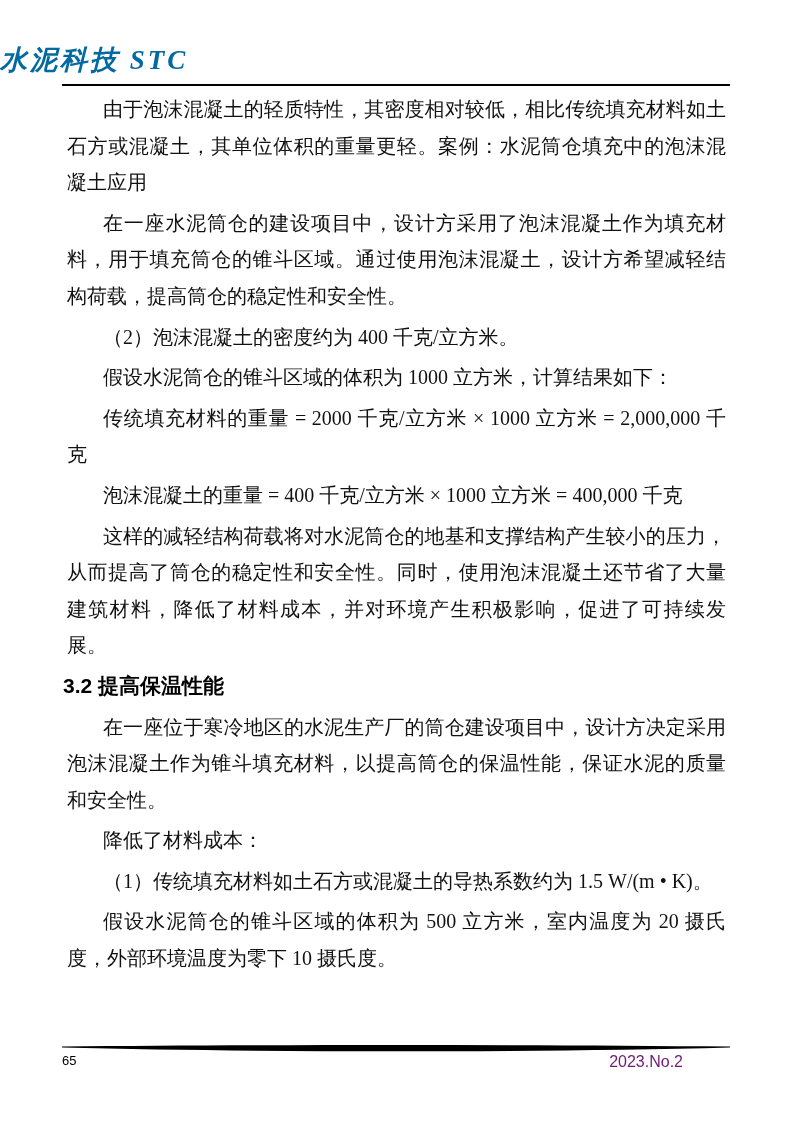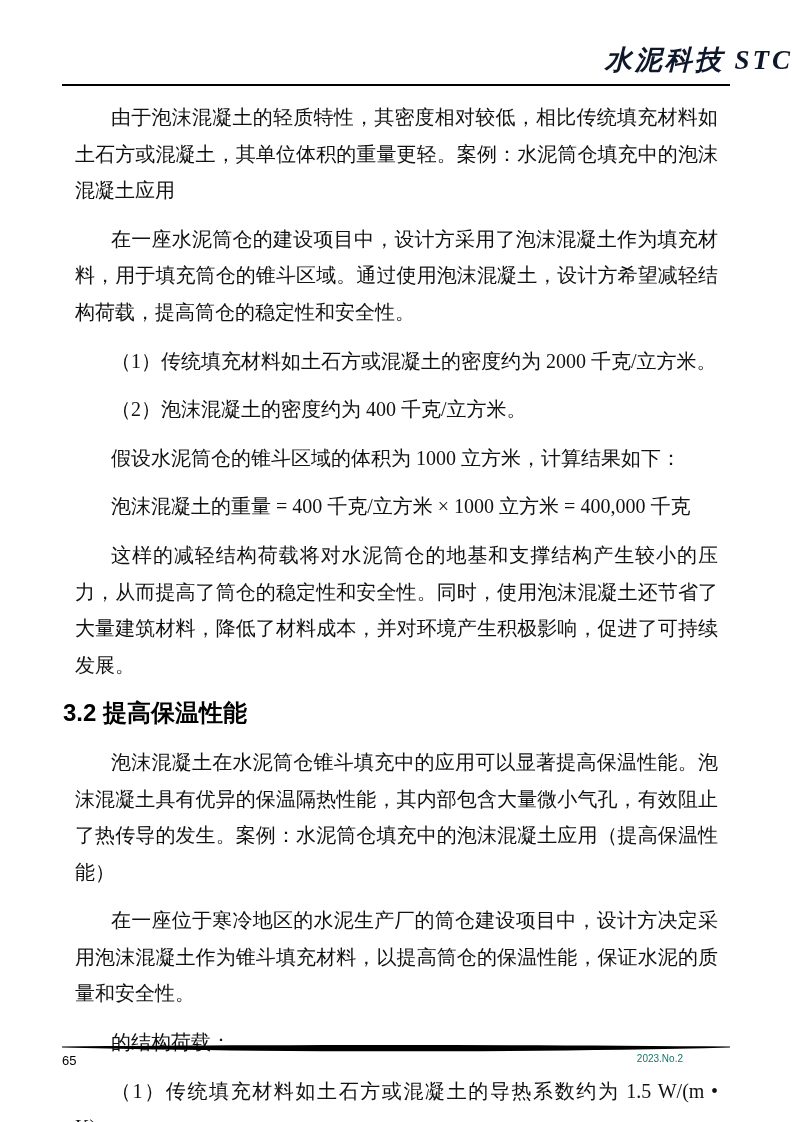--- a/index.html
+++ b/index.html
@@ -10,26 +10,26 @@
     background: #ffffff;
     overflow: hidden;
     color: #111111;
     font-family: "Liberation Serif", "DejaVu Serif", serif;
   }
   .journal-title {
     position: absolute;
     top: 42px;
     left: 0;
     right: 0;
-    text-align: right;
+    text-align: left;
     font-size: 27px;
     font-style: italic;
     font-weight: 600;
     letter-spacing: 3px;
-    color: #0f172a;
+    color: #0369a1;
     font-family: "Liberation Serif", "DejaVu Serif", serif;
   }
   .header-rule {
     position: absolute;
     top: 84px;
     left: 62px;
     width: 668px;
     height: 0;
     border-top: 2px solid #000000;
   }
@@ -37,26 +37,26 @@
     position: absolute;
     top: 87px;
     left: 63px;
     width: 667px;
     font-size: 20px;
     line-height: 36.6px;
     text-align: justify;
     color: #111111;
   }
   main.body-text p {
-    margin: 12px;
+    margin: 4px;
     text-indent: 36px;
   }
   main.body-text h2.section-heading {
     margin: 0;
-    font-size: 24px;
+    font-size: 21px;
     line-height: 36.6px;
     font-weight: bold;
     color: #000000;
     text-align: left;
     font-family: "Liberation Sans", "DejaVu Sans", sans-serif;
   }
   .footer-rule {
     position: absolute;
     top: 1044px;
     left: 62px;
@@ -71,48 +71,47 @@
     width: 668px;
     text-align: left;
     font-size: 13px;
     color: #000000;
     font-family: "Liberation Sans", "DejaVu Sans", sans-serif;
   }
   .issue-number {
     position: absolute;
     top: 1053px;
     right: 110px;
-    font-size: 10px;
-    color: #0f766e;
+    font-size: 16px;
+    color: #701a75;
     font-family: "Liberation Sans", "DejaVu Sans", sans-serif;
   }
 </style>
 </head>
 <body>
 
 <div class="page">
 
   <div class="journal-title">水泥科技 STC</div>
 
   <div class="header-rule"></div>
 
   <main class="body-text">
     <p>由于泡沫混凝土的轻质特性，其密度相对较低，相比传统填充材料如土石方或混凝土，其单位体积的重量更轻。案例：水泥筒仓填充中的泡沫混凝土应用</p>
     <p>在一座水泥筒仓的建设项目中，设计方采用了泡沫混凝土作为填充材料，用于填充筒仓的锥斗区域。通过使用泡沫混凝土，设计方希望减轻结构荷载，提高筒仓的稳定性和安全性。</p>
-    <p>（1）传统填充材料如土石方或混凝土的密度约为 2000 千克/立方米。</p>
     <p>（2）泡沫混凝土的密度约为 400 千克/立方米。</p>
     <p>假设水泥筒仓的锥斗区域的体积为 1000 立方米，计算结果如下：</p>
+    <p>传统填充材料的重量 = 2000 千克/立方米 × 1000 立方米 = 2,000,000 千克</p>
     <p>泡沫混凝土的重量 = 400 千克/立方米 × 1000 立方米 = 400,000 千克</p>
     <p>这样的减轻结构荷载将对水泥筒仓的地基和支撑结构产生较小的压力，从而提高了筒仓的稳定性和安全性。同时，使用泡沫混凝土还节省了大量建筑材料，降低了材料成本，并对环境产生积极影响，促进了可持续发展。</p>
 
     <h2 class="section-heading">3.2 提高保温性能</h2>
 
-    <p>泡沫混凝土在水泥筒仓锥斗填充中的应用可以显著提高保温性能。泡沫混凝土具有优异的保温隔热性能，其内部包含大量微小气孔，有效阻止了热传导的发生。案例：水泥筒仓填充中的泡沫混凝土应用（提高保温性能）</p>
     <p>在一座位于寒冷地区的水泥生产厂的筒仓建设项目中，设计方决定采用泡沫混凝土作为锥斗填充材料，以提高筒仓的保温性能，保证水泥的质量和安全性。</p>
-    <p>的结构荷载：</p>
+    <p>降低了材料成本：</p>
     <p>（1）传统填充材料如土石方或混凝土的导热系数约为 1.5 W/(m • K)。</p>
     <p>假设水泥筒仓的锥斗区域的体积为 500 立方米，室内温度为 20 摄氏度，外部环境温度为零下 10 摄氏度。</p>
   </main>
 
   <div class="footer-rule">
     <svg viewBox="0 0 668 9" preserveAspectRatio="none" aria-hidden="true">
       <path d="M0,2.6 C 200,0.6 468,0.6 668,2.6 L668,3.4 C 468,8.6 200,8.6 0,3.6 Z" fill="#000000"></path>
     </svg>
   </div>
 

